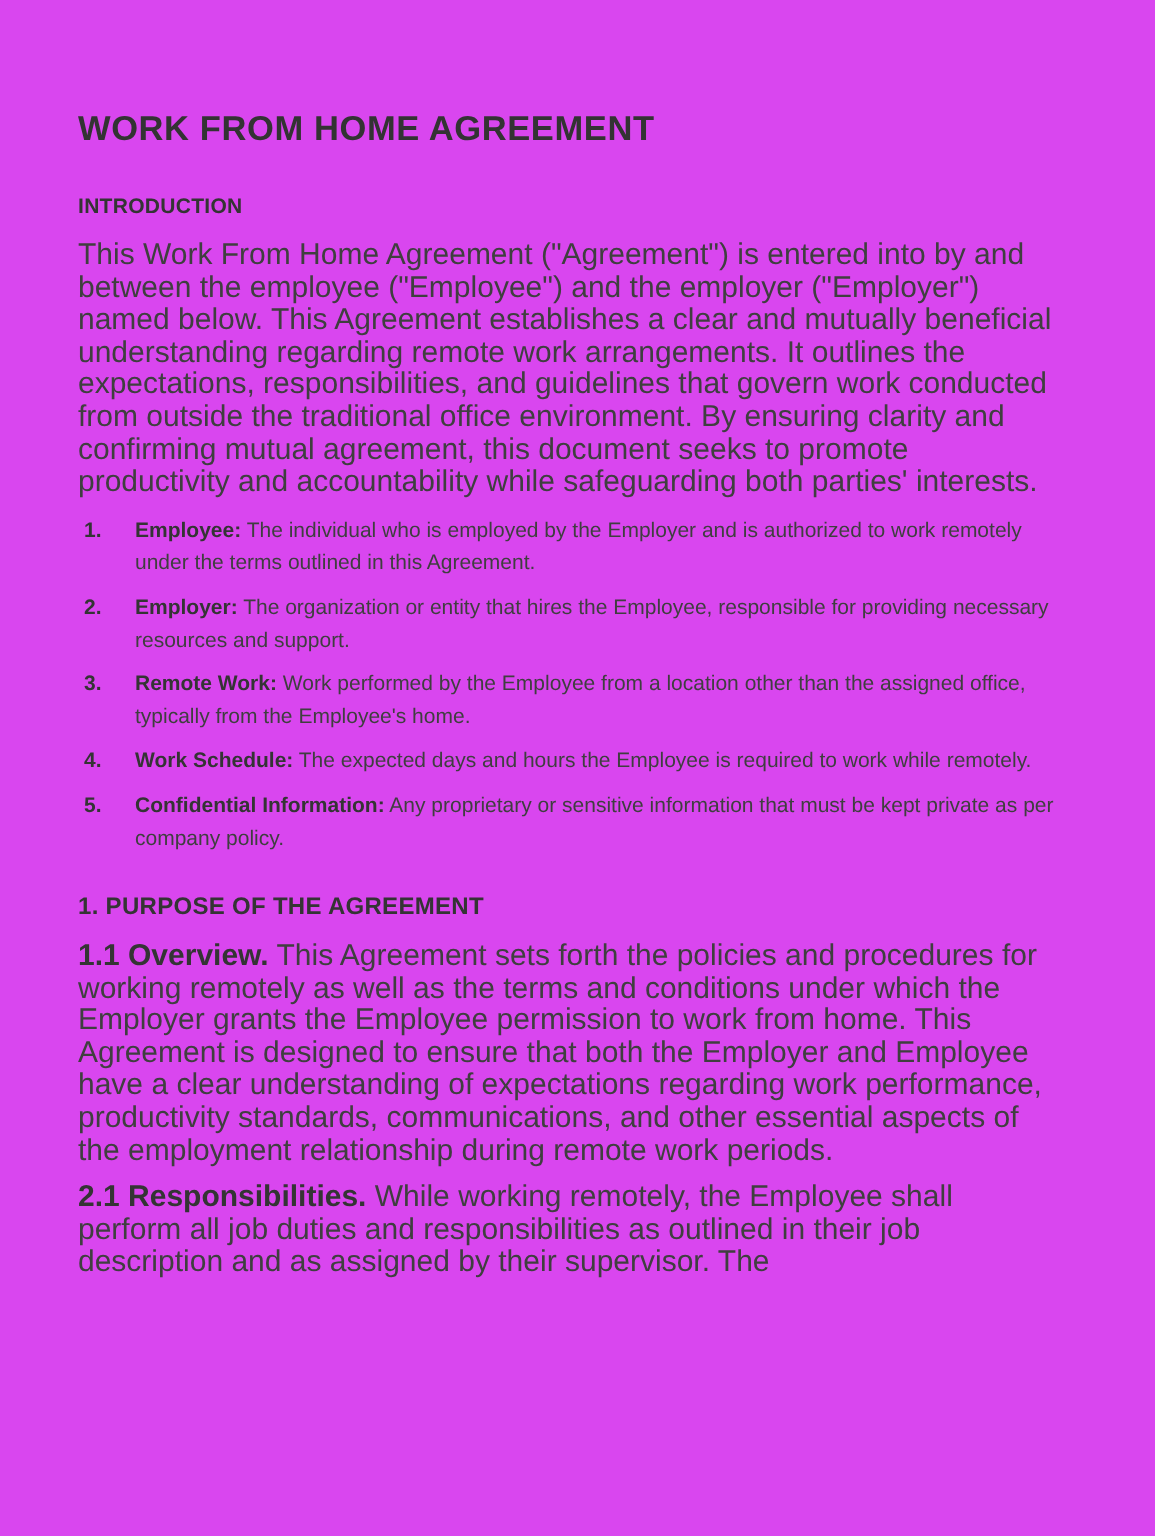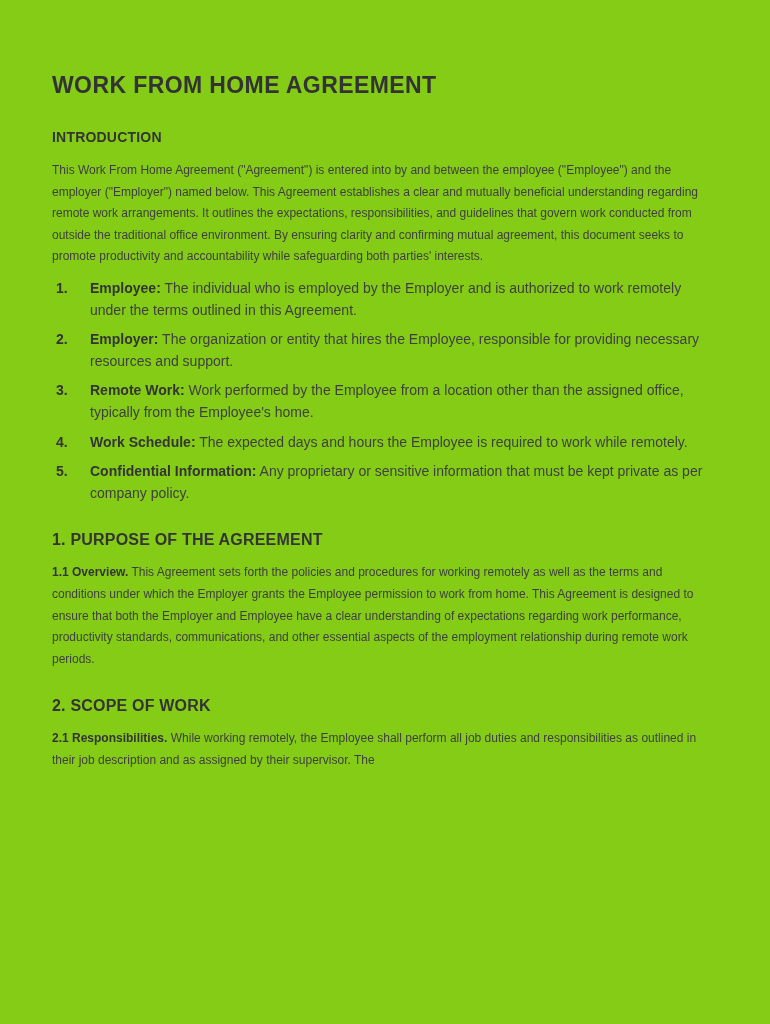--- a/index.html
+++ b/index.html
@@ -12,21 +12,21 @@
     height: 1024px;
     overflow: hidden;
     font-family: "Liberation Sans", sans-serif;
     color: #3f3f3f;
   }
   .page {
     box-sizing: border-box;
     width: 770px;
     height: 1024px;
     padding: 72px 52px 0 52px;
-    background: #84cc16;
+    background: #d946ef;
   }
   h1.doc-title {
     font-size: 23px;
     line-height: 26px;
     letter-spacing: 0.4px;
     font-weight: bold;
     color: #333333;
     margin: 0 0 28px 0;
   }
   h2.section-heading {
@@ -39,21 +39,21 @@
   }
   h3.clause-heading {
     font-size: 16px;
     line-height: 20px;
     letter-spacing: 0.2px;
     font-weight: bold;
     color: #343434;
     margin: 26px 0 12px 0;
   }
   p.body-text {
-    font-size: 12px;
+    font-size: 20px;
     line-height: 21.6px;
     margin: 0 12px 10px 0;
     color: #3f3f3f;
   }
   p.def-intro {
     margin-bottom: 4px;
   }
   ol.def-list {
     list-style: none;
     margin: 0;
@@ -121,18 +121,17 @@
   </section>
 
   <section class="doc-section">
 
     <div>
       <h3 class="clause-heading">1. PURPOSE OF THE AGREEMENT</h3>
       <p class="body-text"><b class="lead">1.1 Overview.</b> <span>This Agreement sets forth the policies and procedures for working remotely as well as the terms and conditions under which the Employer grants the Employee permission to work from home. This Agreement is designed to ensure that both the Employer and Employee have a clear understanding of expectations regarding work performance, productivity standards, communications, and other essential aspects of the employment relationship during remote work periods.</span></p>
     </div>
 
     <div>
-      <h3 class="clause-heading">2. SCOPE OF WORK</h3>
       <p class="body-text"><b class="lead">2.1 Responsibilities.</b> <span>While working remotely, the Employee shall perform all job duties and responsibilities as outlined in their job description and as assigned by their supervisor. The</span></p>
     </div>
   </section>
 
 </div>
 
 </body></html>

